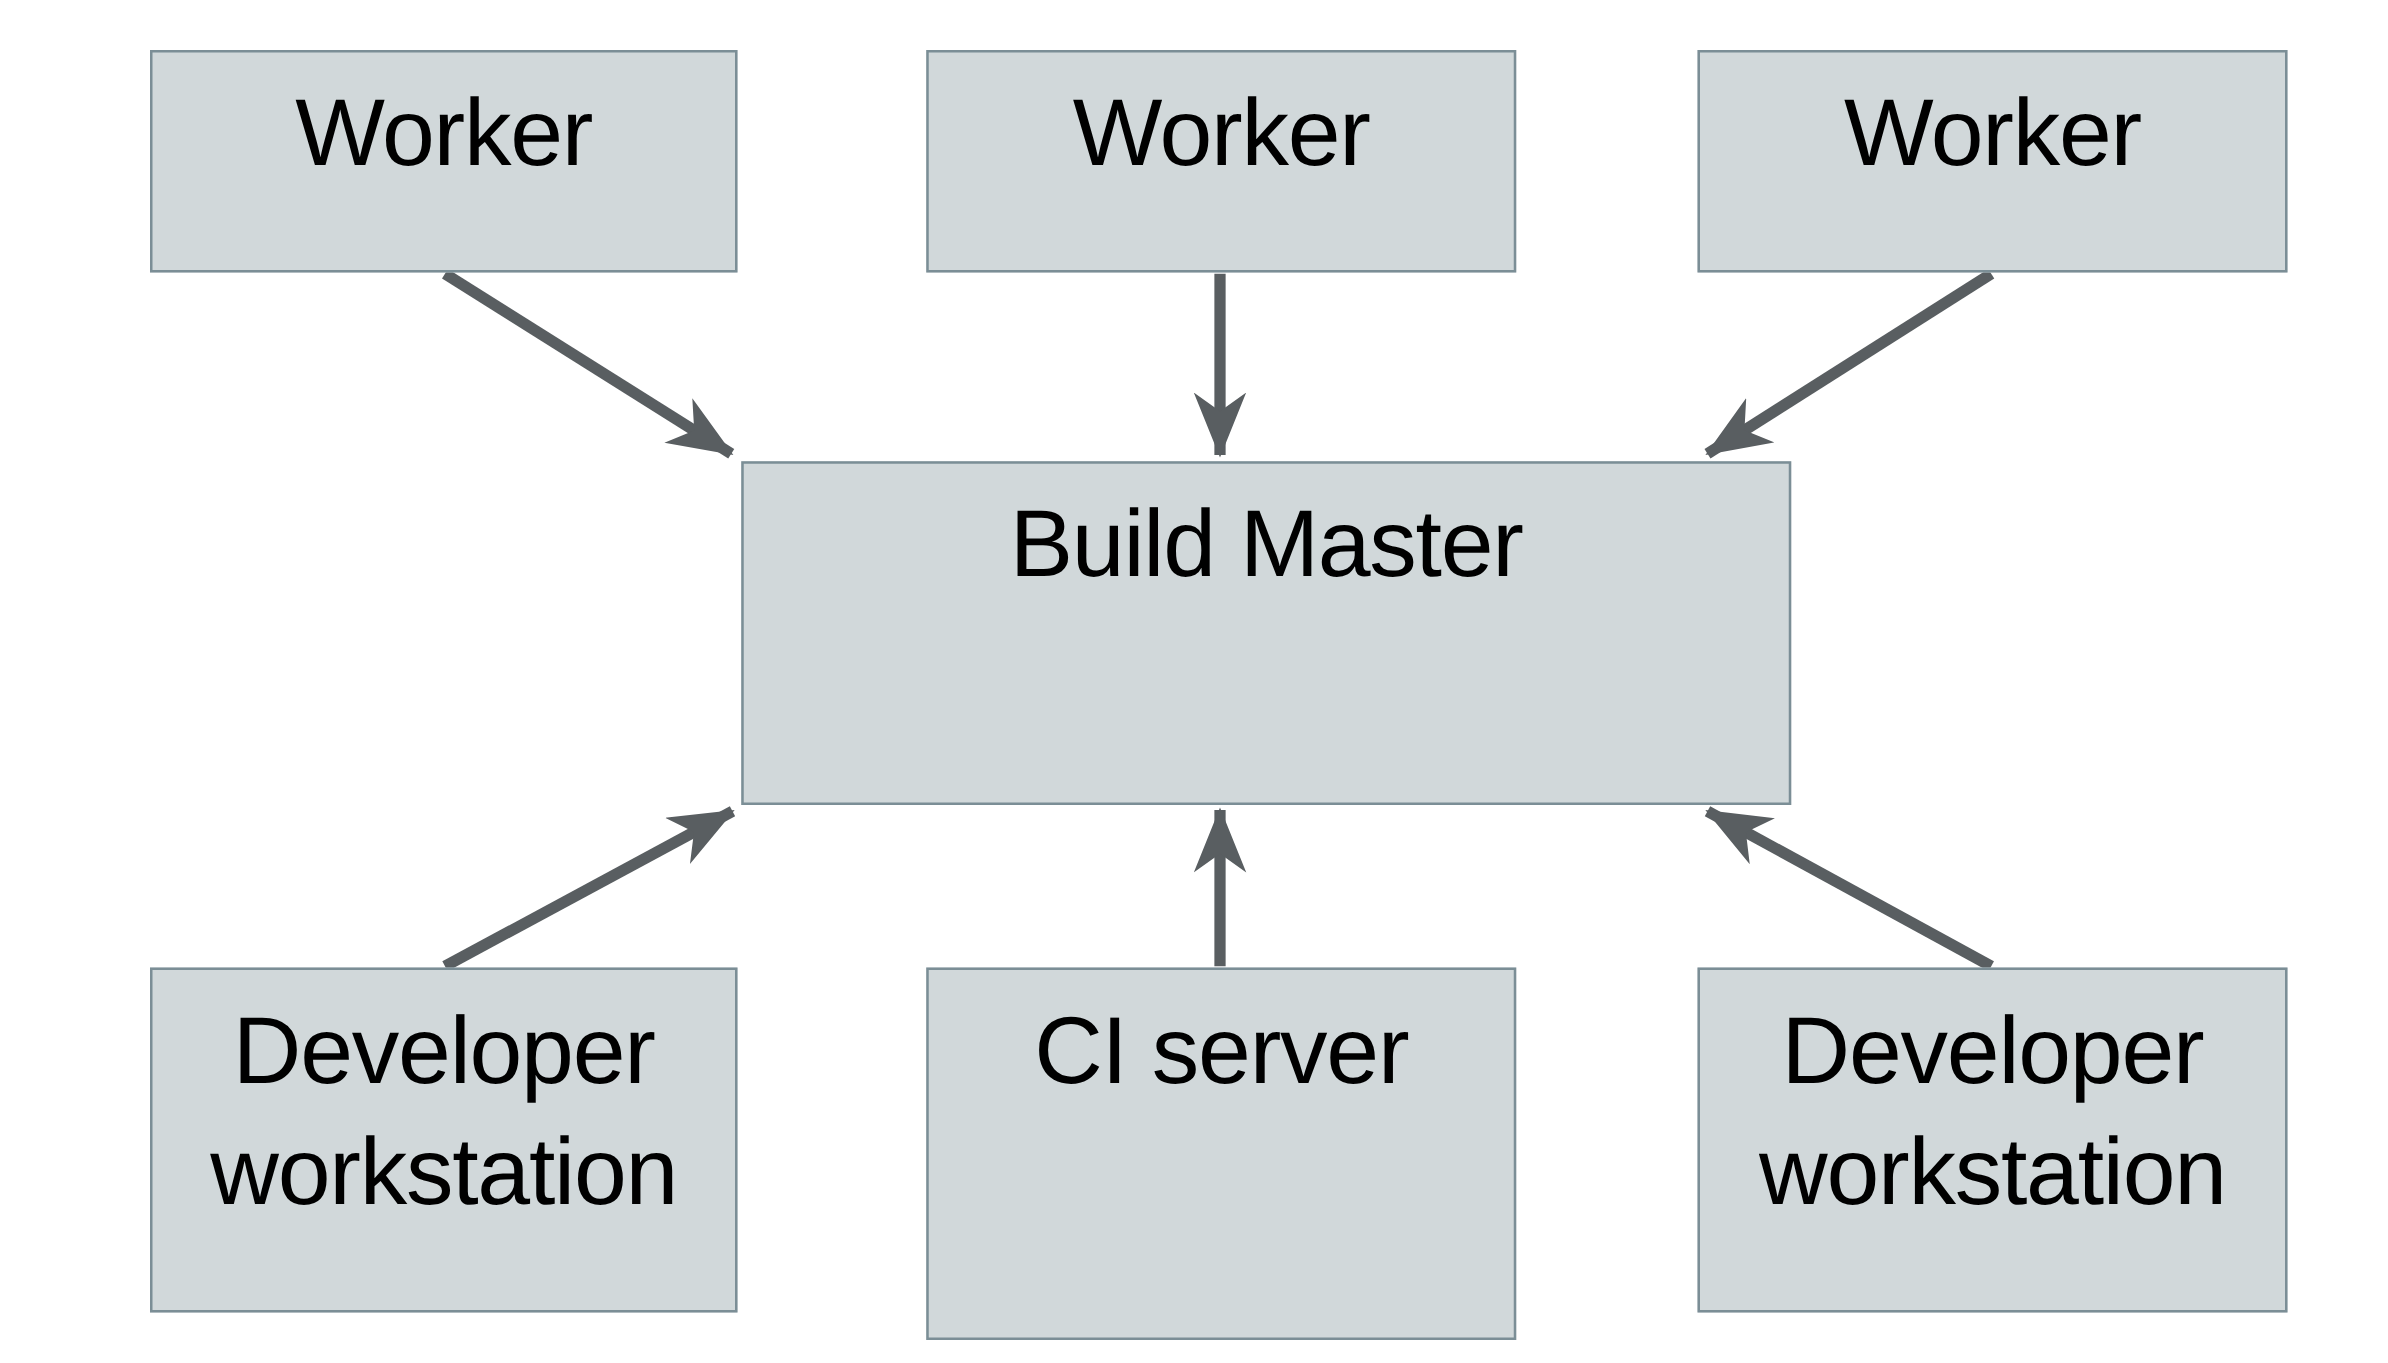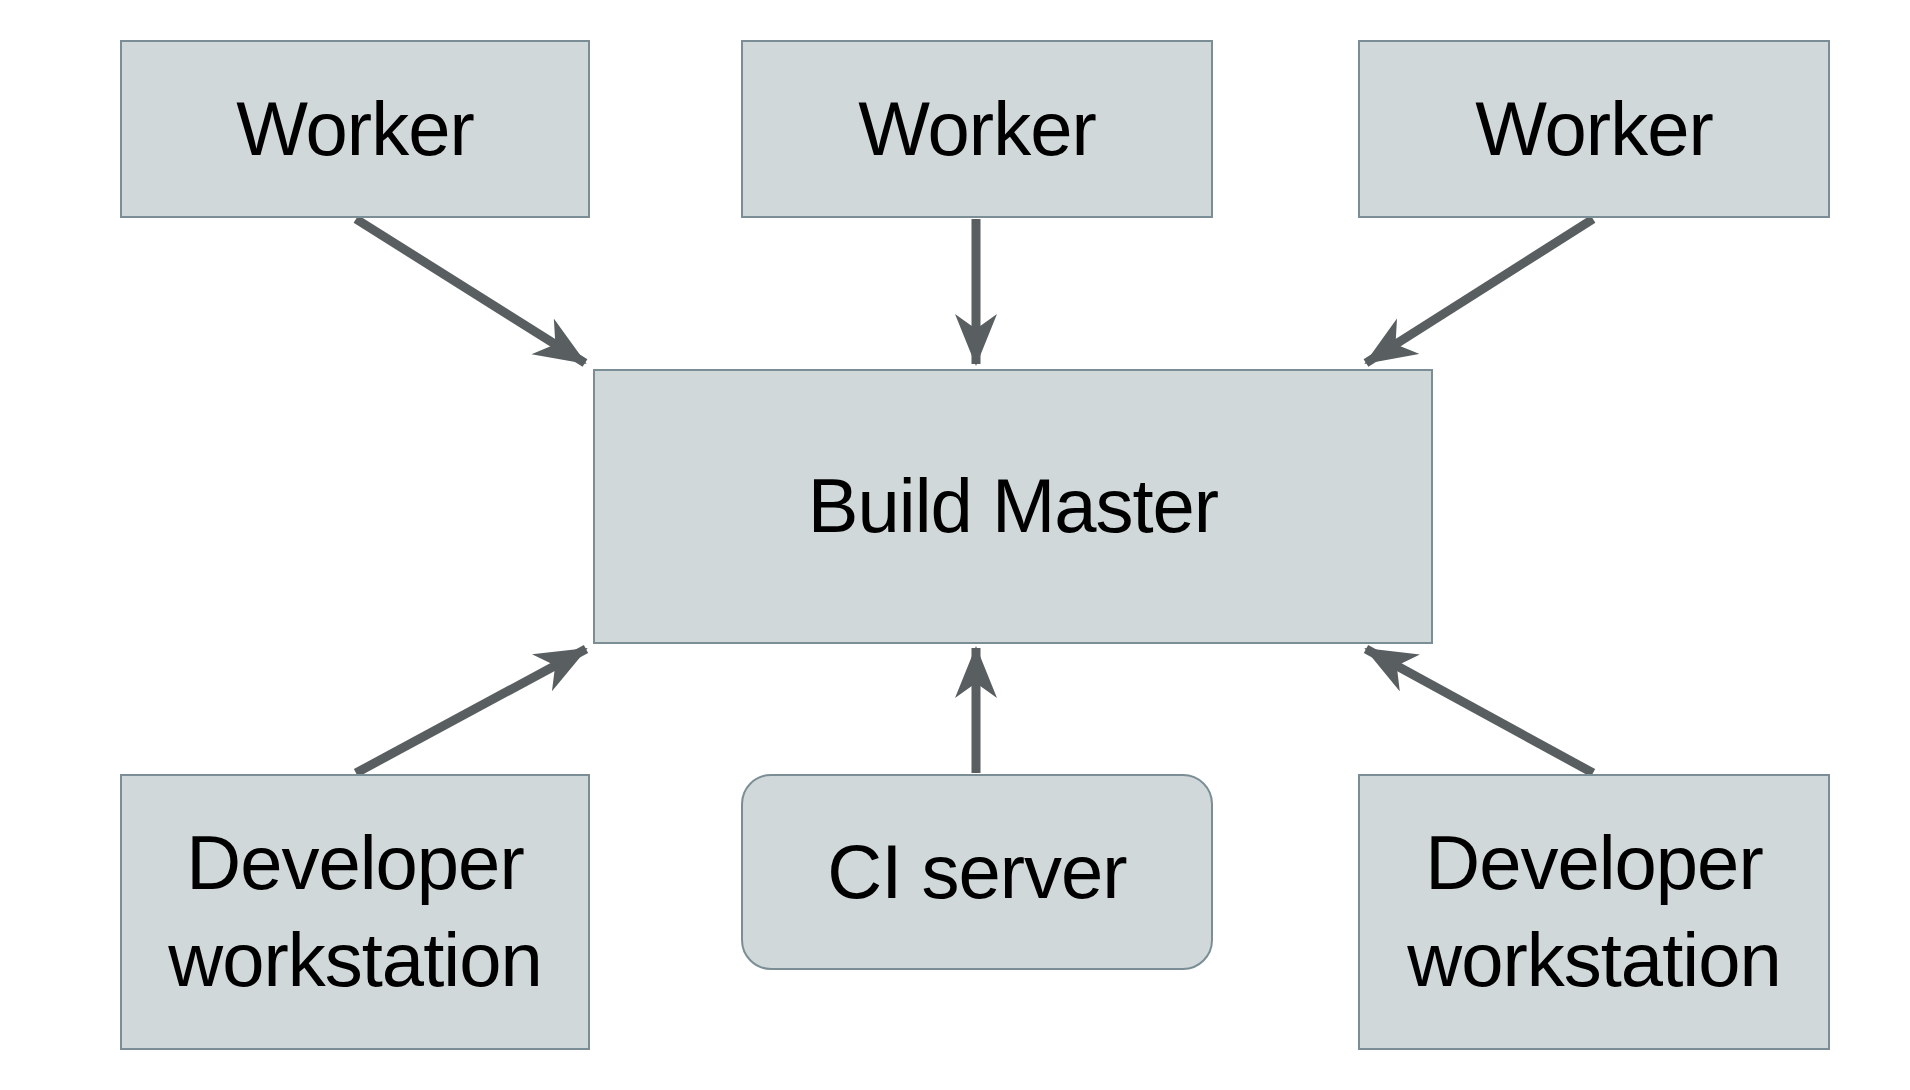--- a/index.html
+++ b/index.html
@@ -22,35 +22,35 @@
     width: 1910px;
     height: 1090px;
     pointer-events: none;
   }
   .node {
     position: absolute;
     box-sizing: border-box;
     background: #d1d8da;
     border: 2.5px solid #7b8e96;
     display: flex;
-    align-items: center;
+    align-items: flex-start;
     justify-content: center;
     text-align: center;
     color: #000000;
     font-size: 76px;
     line-height: 1.27;
     letter-spacing: -1px;
     padding: 17px 18px;
   }
   .node-worker-1     { left: 120px;  top: 40px;  width: 470px; height: 178px; }
   .node-worker-2     { left: 741px;  top: 40px;  width: 472px; height: 178px; }
   .node-worker-3     { left: 1358px; top: 40px;  width: 472px; height: 178px; }
   .node-build-master { left: 593px;  top: 369px; width: 840px; height: 275px; }
   .node-dev-left     { left: 120px;  top: 774px; width: 470px; height: 276px; }
-  .node-ci-server    { left: 741px;  top: 774px; width: 472px; height: 196px; border-radius: 30px; }
+  .node-ci-server    { left: 741px;  top: 774px; width: 472px; height: 298px; }
   .node-dev-right    { left: 1358px; top: 774px; width: 472px; height: 276px; }
 </style>
 </head>
 <body>
 
 <div class="stage">
 
   <svg class="arrows" viewBox="0 0 1910 1090" xmlns="http://www.w3.org/2000/svg">
     <defs>
       <marker id="ah" markerUnits="userSpaceOnUse" markerWidth="62" markerHeight="48" refX="50" refY="21" orient="auto">

